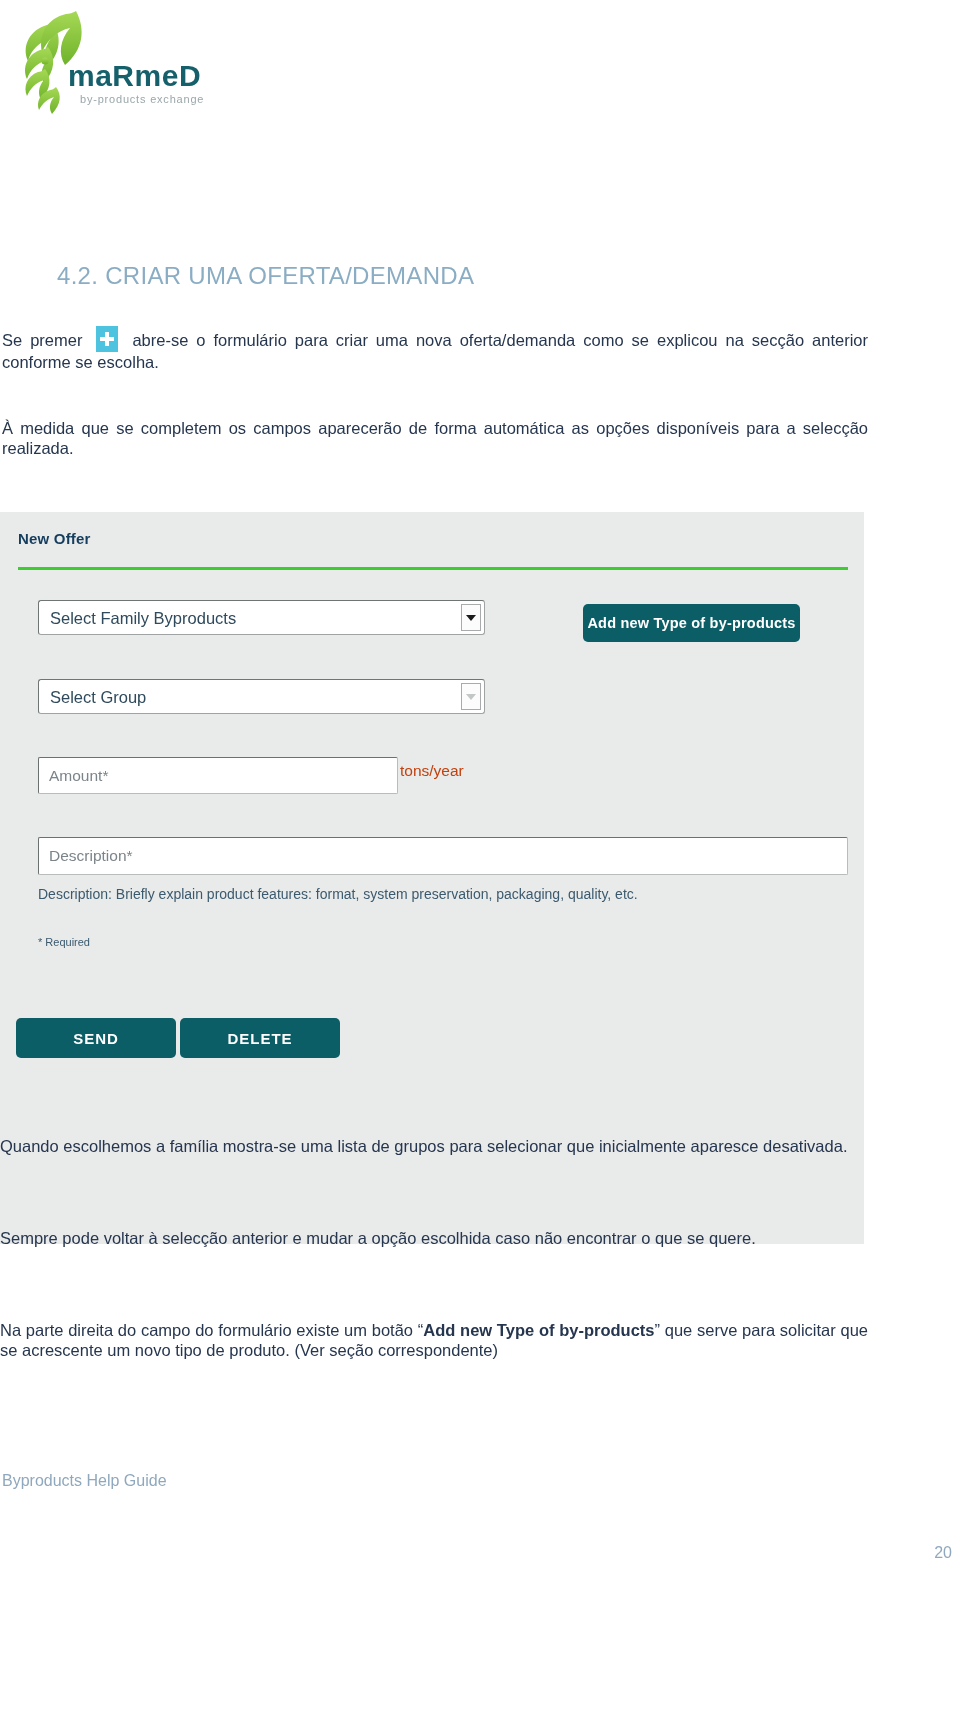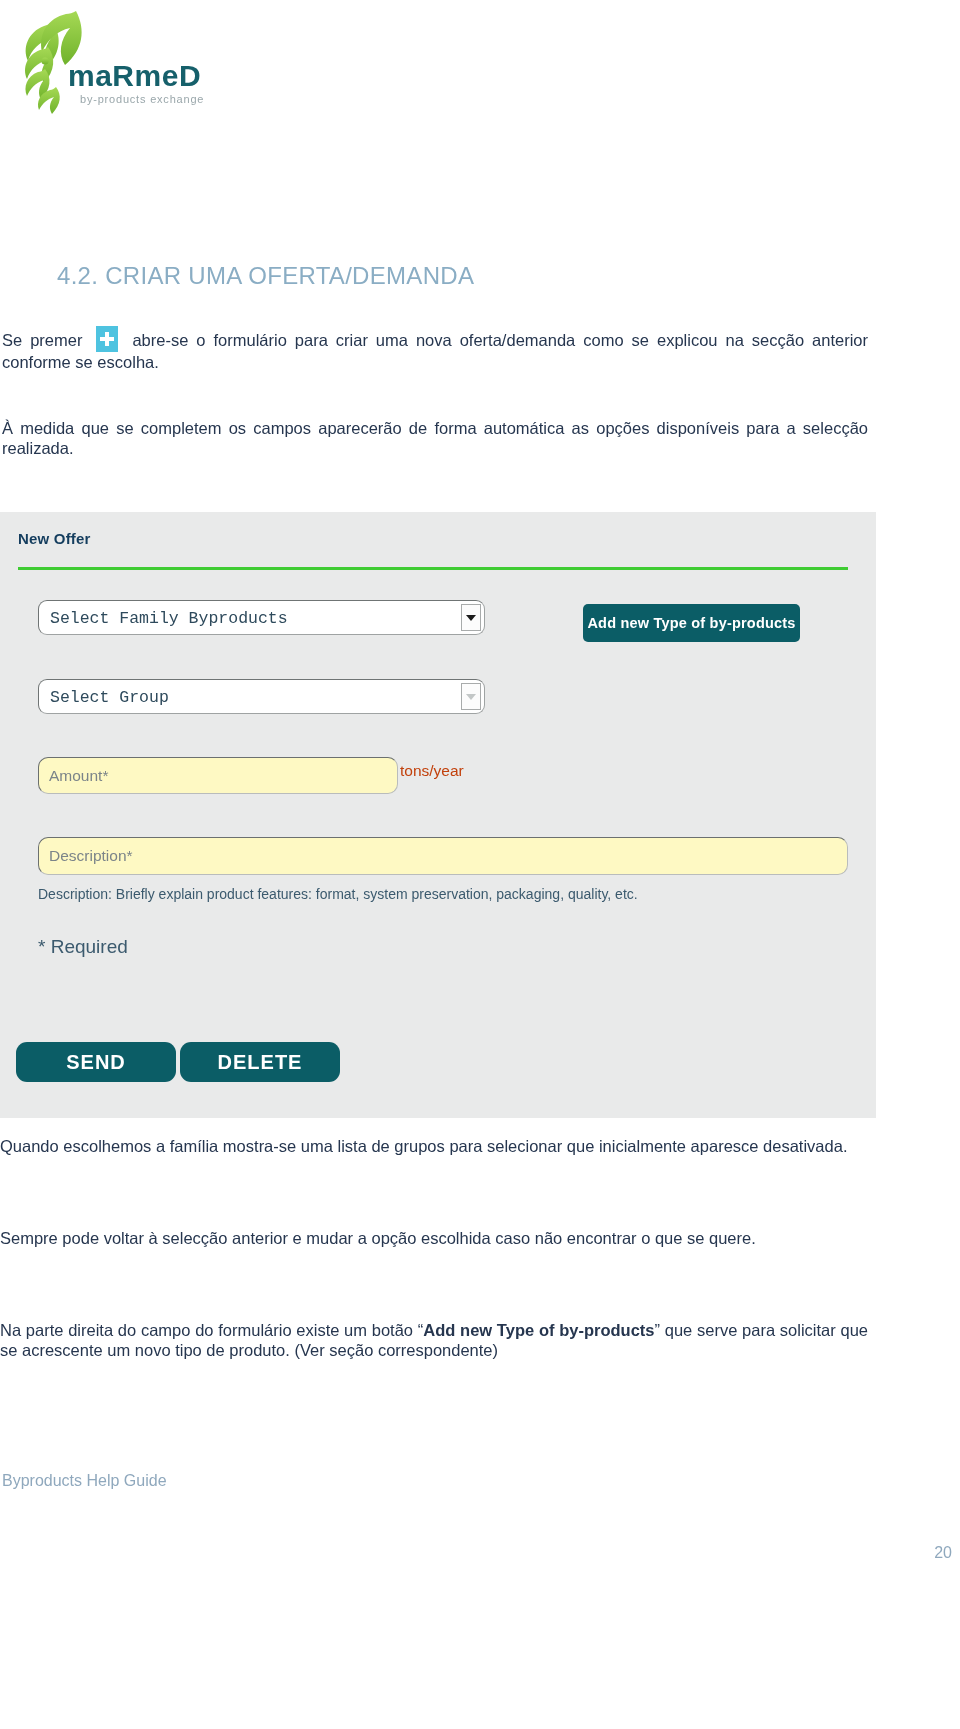--- a/index.html
+++ b/index.html
@@ -73,23 +73,22 @@
     width: 14px; height: 4px;
     background: #ffffff;
   }
 
   
   .figure {
     position: absolute;
     left: 0;
     top: 512px;
     width: 864px;
-    height: 606px;
+    height: 732px;
     background: #e9eaea;
-    padding-left: 12px;
   }
   .fig-title {
     position: absolute;
     left: 18px;
     top: 18px;
     font-size: 15px;
     font-weight: bold;
     color: #143d5e;
     letter-spacing: .2px;
   }
@@ -101,23 +100,22 @@
     height: 3px;
     background: #3fcc33;
   }
 
   .select-box {
     position: absolute;
     background: #ffffff;
     border: 1px solid #9fa3a3;
     border-top-color: #6f7474;
     border-left-color: #6f7474;
-    border-radius: 9px;
-    box-sizing: border-box;
-    font-family: Liberation Mono, monospace;
+    border-radius: 3px;
+    box-sizing: border-box;
   }
   .select-box .sel-label {
     position: absolute;
     left: 11px;
     top: 50%;
     transform: translateY(-50%);
     font-size: 16.5px;
     color: #2e4a5c;
     white-space: nowrap;
   }
@@ -158,25 +156,25 @@
     font-weight: bold;
     display: flex;
     align-items: center;
     justify-content: center;
     letter-spacing: .2px;
     box-sizing: border-box;
   }
 
   .input-box {
     position: absolute;
-    background: #fef9c3;
+    background: #ffffff;
     border: 1px solid #b9bcbc;
     border-top: 1px solid #6b7070;
     border-left: 1px solid #6b7070;
-    border-radius: 10px;
+    border-radius: 2px;
     box-sizing: border-box;
   }
   .input-box .ph-text {
     position: absolute;
     left: 10px;
     top: 50%;
     transform: translateY(-50%);
     font-size: 15.5px;
     color: #7b8489;
     white-space: nowrap;
@@ -196,38 +194,37 @@
     left: 38px;
     top: 374px;
     font-size: 14px;
     color: #3b5a6e;
     white-space: nowrap;
   }
   .required-text {
     position: absolute;
     left: 38px;
     top: 424px;
-    font-size: 19px;
+    font-size: 11px;
     color: #3b5a6e;
   }
 
   .btn-action {
     position: absolute;
     height: 40px;
     background: #0b5d66;
-    border-radius: 11px;
+    border-radius: 5px;
     color: #ffffff;
-    font-size: 20px;
+    font-size: 15px;
     font-weight: bold;
     letter-spacing: 1px;
     display: flex;
     align-items: center;
     justify-content: center;
     box-sizing: border-box;
-    margin-top: 24px;
   }
   .btn-send   { left: 16px; top: 506px; width: 160px; }
   .btn-delete { left: 180px; top: 506px; width: 160px; }
 
   
   .p-c1 { left: 0px; top: 1136px; width: 868px; }
   .p-c2 { left: 0px; top: 1228px; width: 868px; }
   .p-c3 { left: 0px; top: 1320px; width: 868px; }
 
   .bold { font-weight: bold; }

